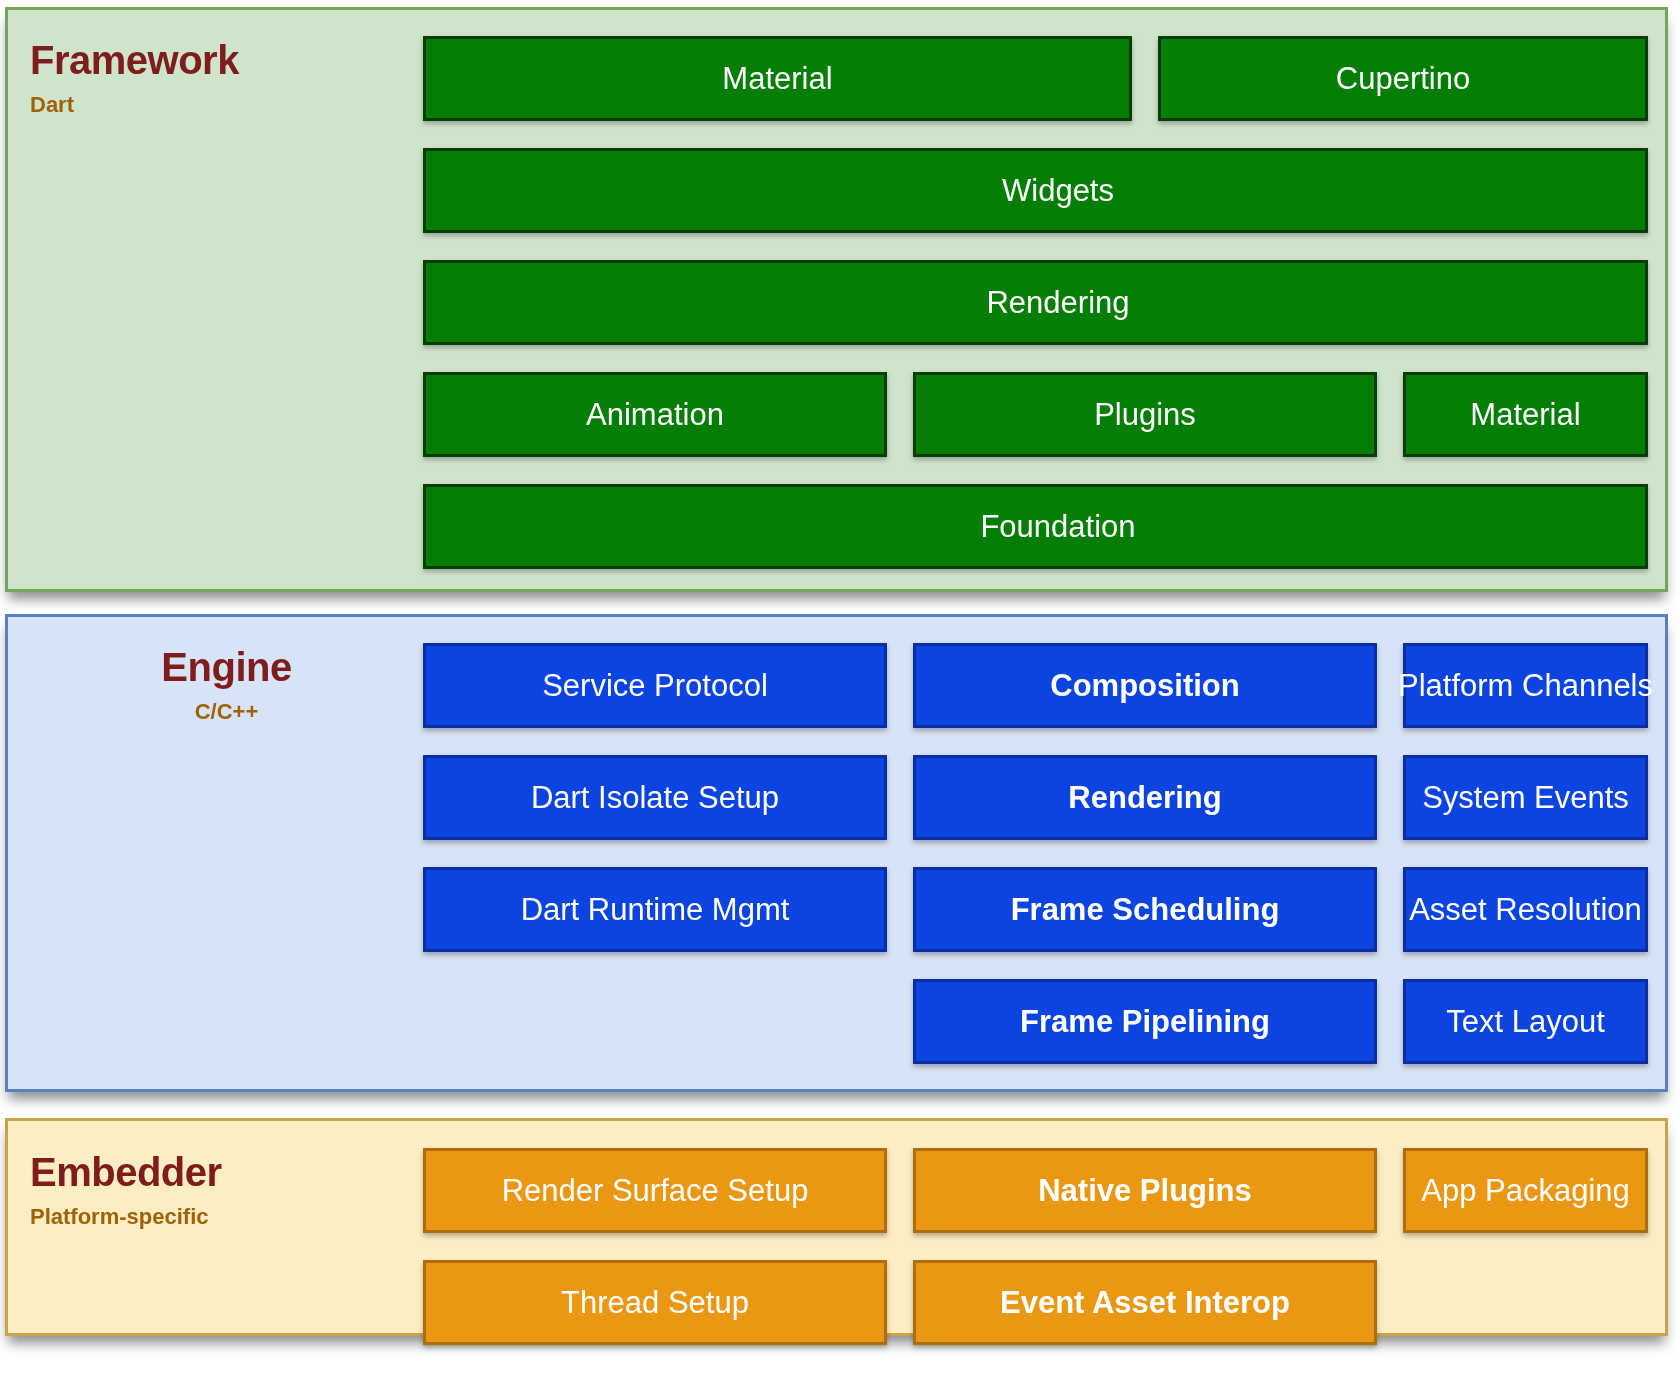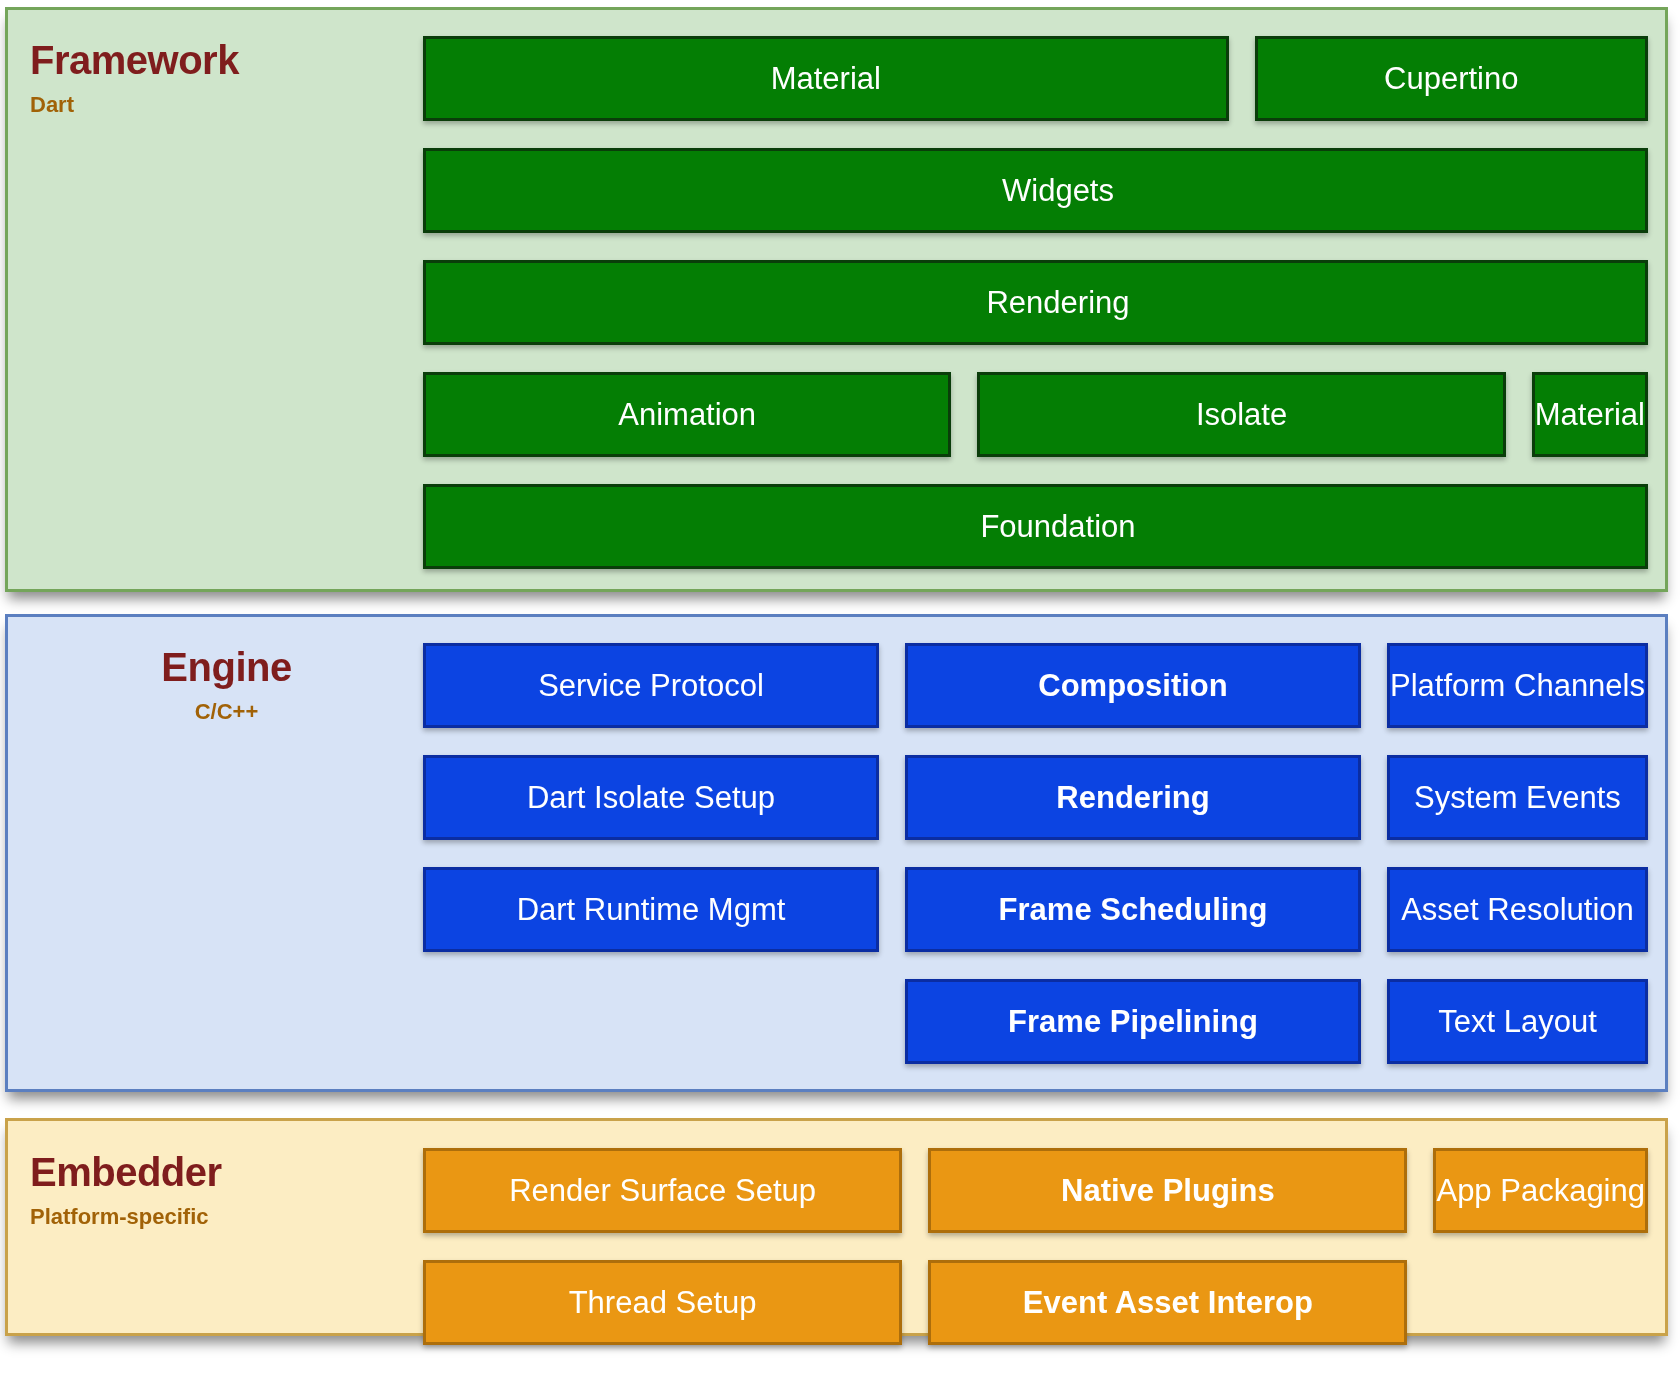--- a/index.html
+++ b/index.html
@@ -53,21 +53,21 @@
   .panel-subtitle {
     font-size: 22px;
     font-weight: 700;
     color: #a16207;
     margin-top: 10px;
   }
 
   .grid {
     flex: 1;
     display: grid;
-    grid-template-columns: repeat(4, 1fr);
+    grid-template-columns: repeat(5, 1fr);
     grid-auto-rows: 85px;
     column-gap: 26px;
     row-gap: 27px;
     align-content: start;
   }
 
   .box {
     display: flex;
     align-items: center;
     justify-content: center;
@@ -117,21 +117,21 @@
     <div class="panel-head">
       <div class="panel-title">Framework</div>
       <div class="panel-subtitle">Dart</div>
     </div>
     <div class="grid">
       <div class="box s3">Material</div>
       <div class="box s3">Cupertino</div>
       <div class="box s6">Widgets</div>
       <div class="box s6">Rendering</div>
       <div class="box s2">Animation</div>
-      <div class="box s2">Isolate</div>
+      <div class="box s2">Plugins</div>
       <div class="box s2">Material</div>
       <div class="box s6">Foundation</div>
     </div>
   </section>
 
   <section class="panel engine">
     <div class="panel-head">
       <div class="panel-title">Engine</div>
       <div class="panel-subtitle">C/C++</div>
     </div>

